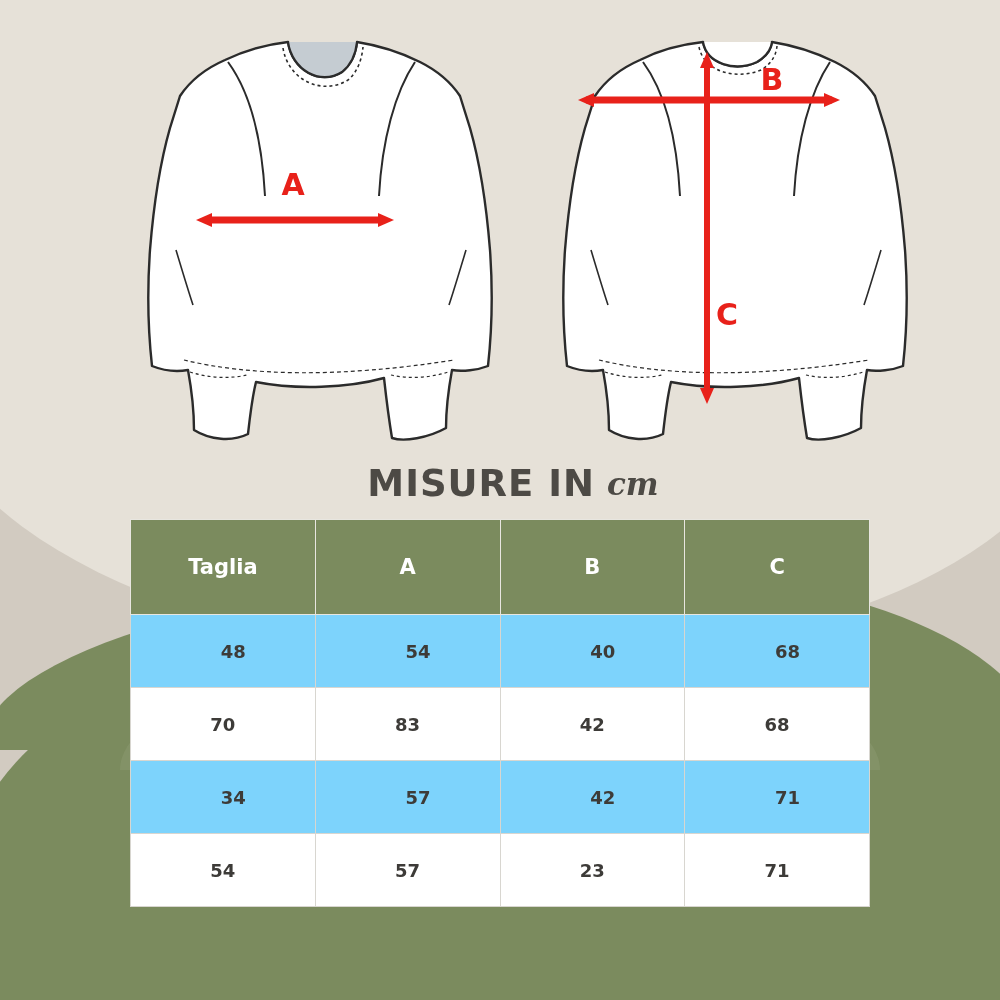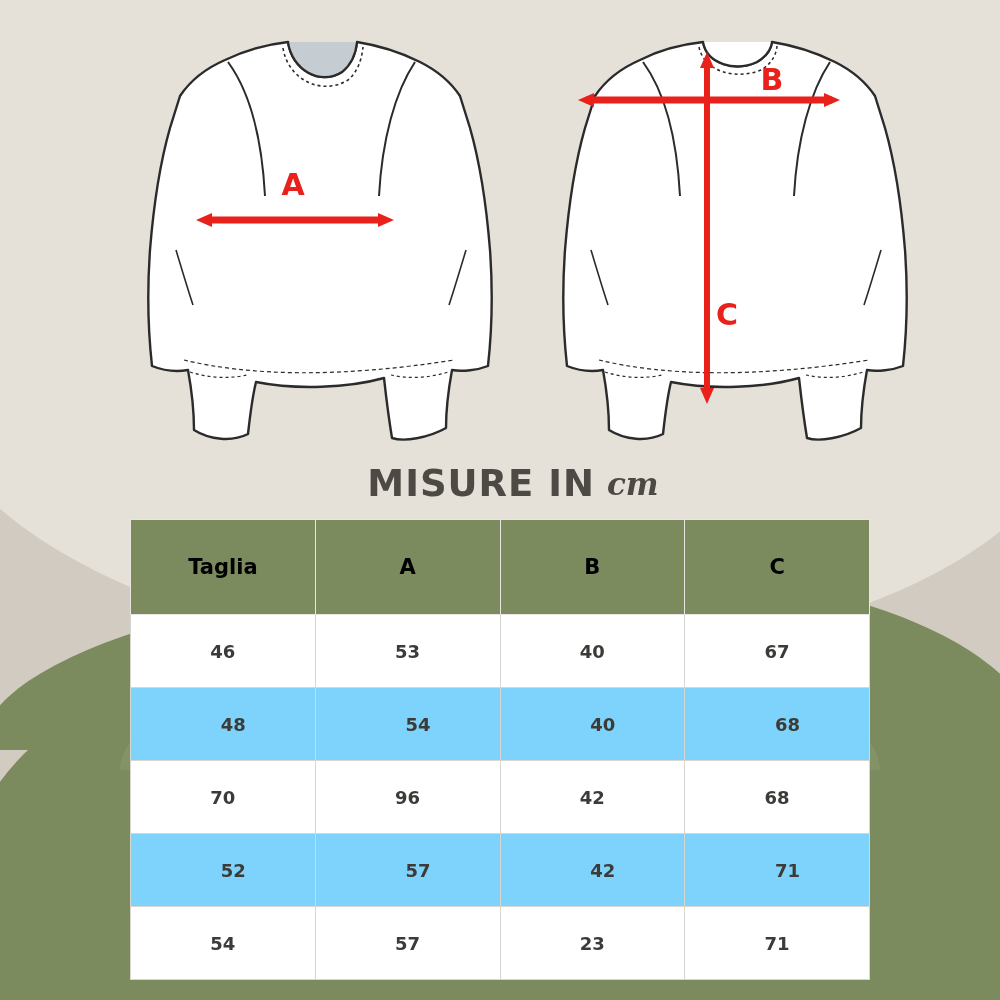--- a/index.html
+++ b/index.html
@@ -104,21 +104,21 @@
     top: 519px;
     width: 740px;
   }
   table.size-table {
     border-collapse: collapse;
     width: 740px;
     table-layout: fixed;
   }
   table.size-table th {
     background: #7b8b5e;
-    color: #000000;
+    color: #ffffff;
     font-size: 21px;
     font-weight: bold;
     height: 92px;
     border: 1px solid #e8e6e0;
     text-align: center;
   }
   table.size-table td {
     background: #ffffff;
     color: #3d3b38;
     font-size: 18px;
@@ -251,40 +251,34 @@
     <table class="size-table">
       <thead>
         <tr>
           <th>Taglia</th>
           <th>A</th>
           <th>B</th>
           <th>C</th>
         </tr>
       </thead>
       <tbody>
-        <tr>
-          <td>46</td>
-          <td>53</td>
-          <td>40</td>
-          <td>67</td>
-        </tr>
         <tr class="alt">
           <td>48</td>
           <td>54</td>
           <td>40</td>
           <td>68</td>
         </tr>
         <tr>
           <td>70</td>
-          <td>96</td>
+          <td>83</td>
           <td>42</td>
           <td>68</td>
         </tr>
         <tr class="alt">
-          <td>52</td>
+          <td>34</td>
           <td>57</td>
           <td>42</td>
           <td>71</td>
         </tr>
         <tr>
           <td>54</td>
           <td>57</td>
           <td>23</td>
           <td>71</td>
         </tr>

